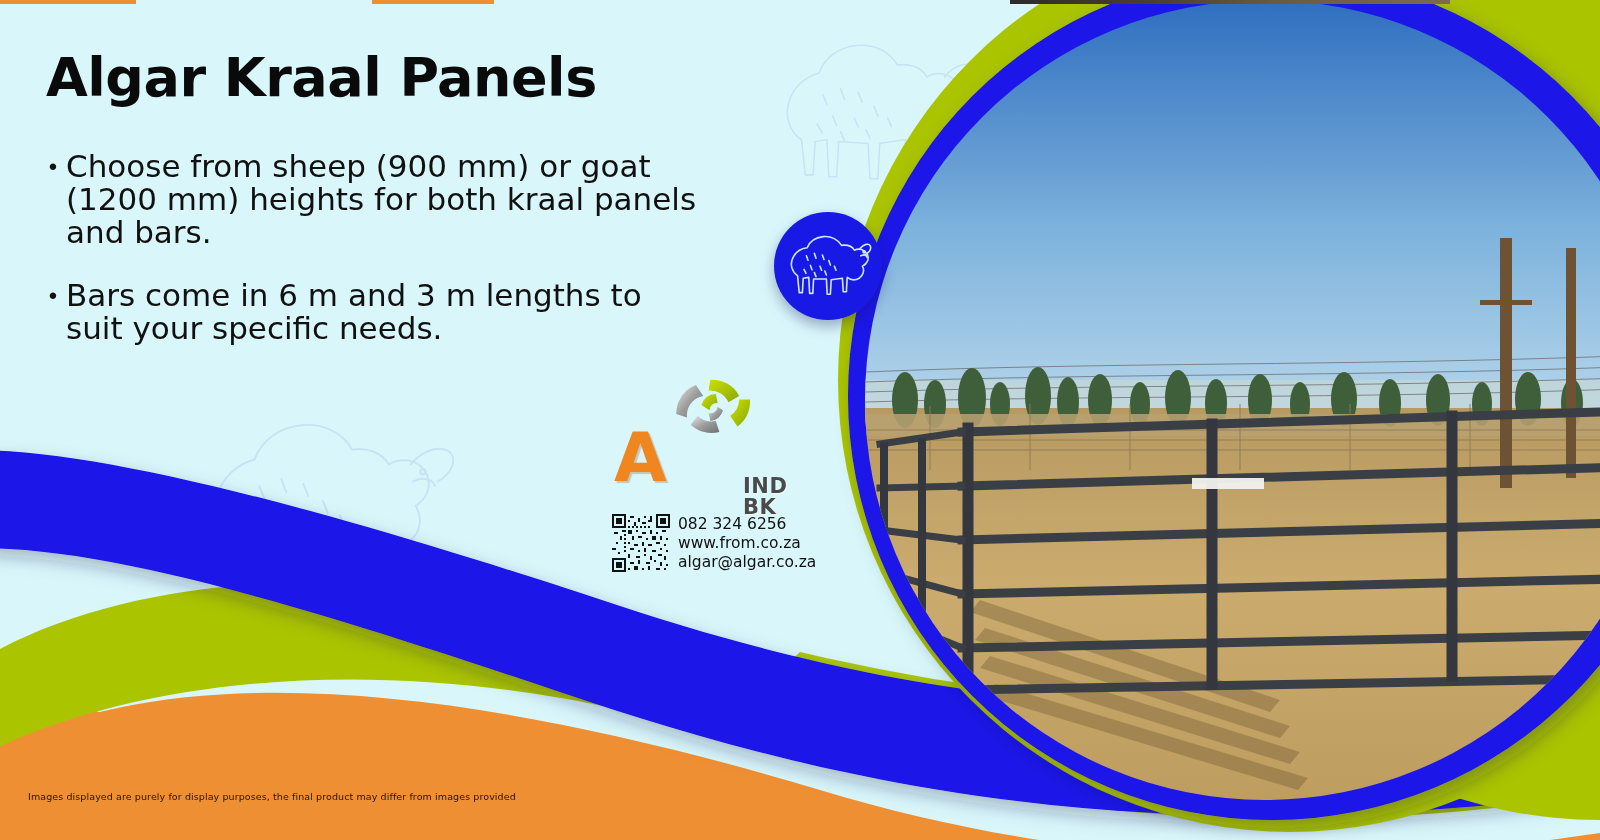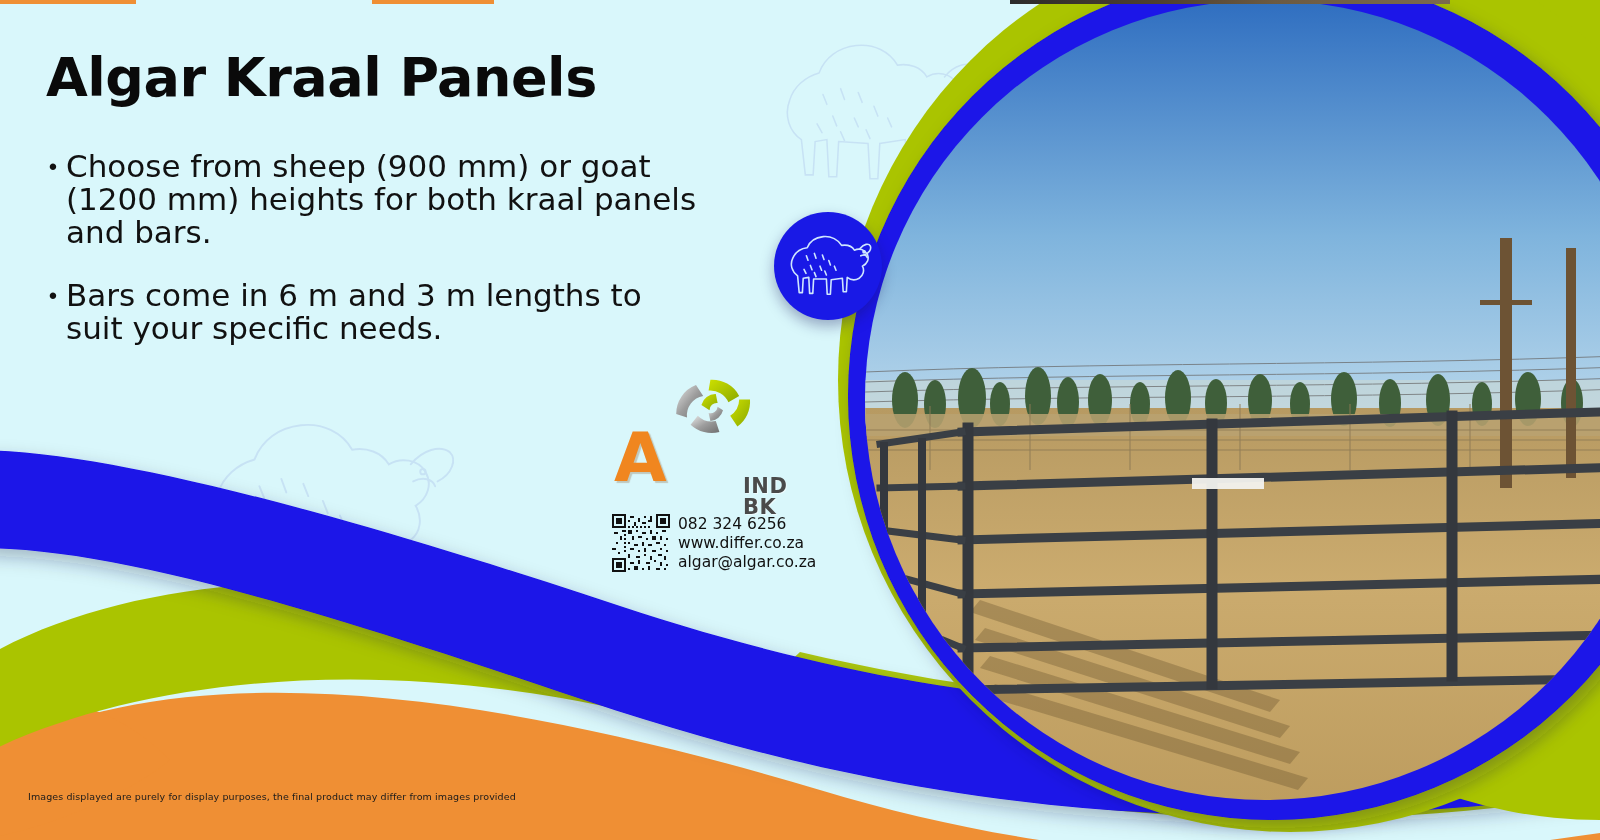--- a/index.html
+++ b/index.html
@@ -416,20 +416,20 @@
         <rect x="8" y="27" width="1" height="1"></rect>
           <rect x="11" y="26" width="2" height="2"></rect>
         <rect x="15" y="27" width="1" height="1"></rect>
           <rect x="18" y="26" width="1" height="2"></rect>
         <rect x="22" y="27" width="2" height="1"></rect>
           <rect x="26" y="27" width="1" height="1"></rect>
       </g>
     </svg>
     <div class="contact-lines">
       <div>082 324 6256</div>
-      <div>www.differ.co.za</div>
+      <div>www.from.co.za</div>
       <div>algar@algar.co.za</div>
     </div>
   </div>
 
   <div class="disclaimer">Images displayed are purely for display purposes, the final product may differ from images provided</div>
 
 </div>
 
 </body></html>

